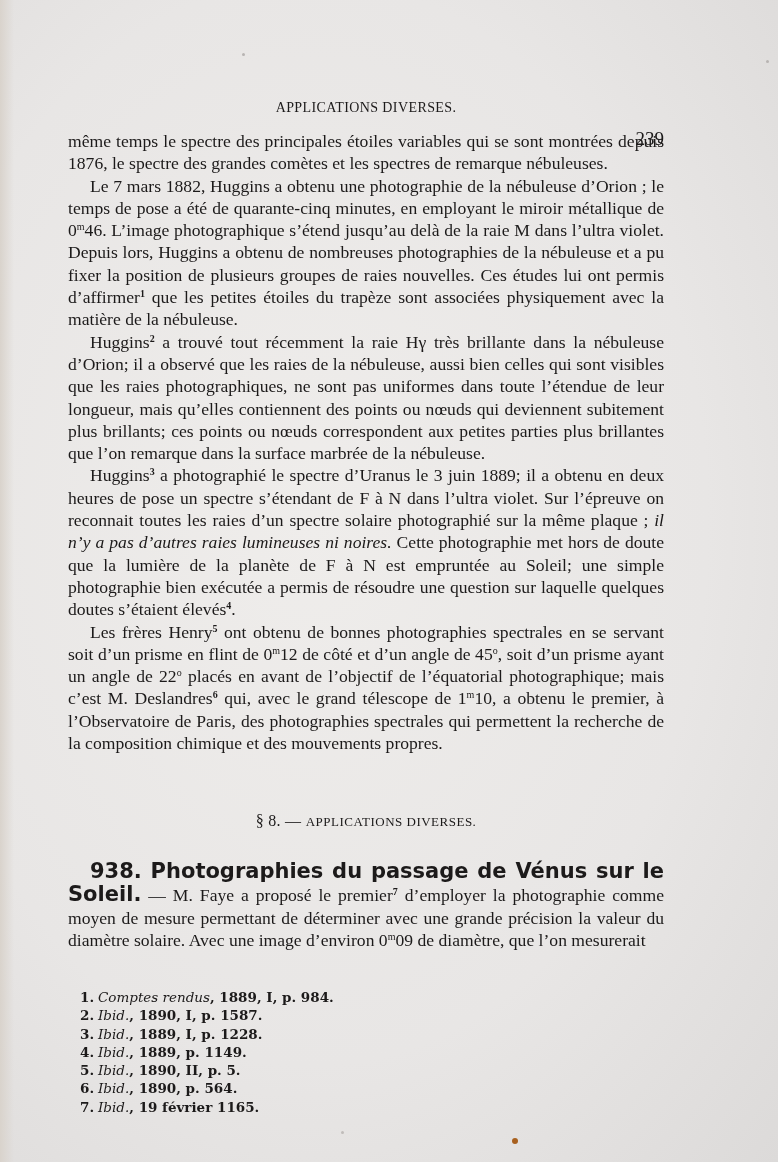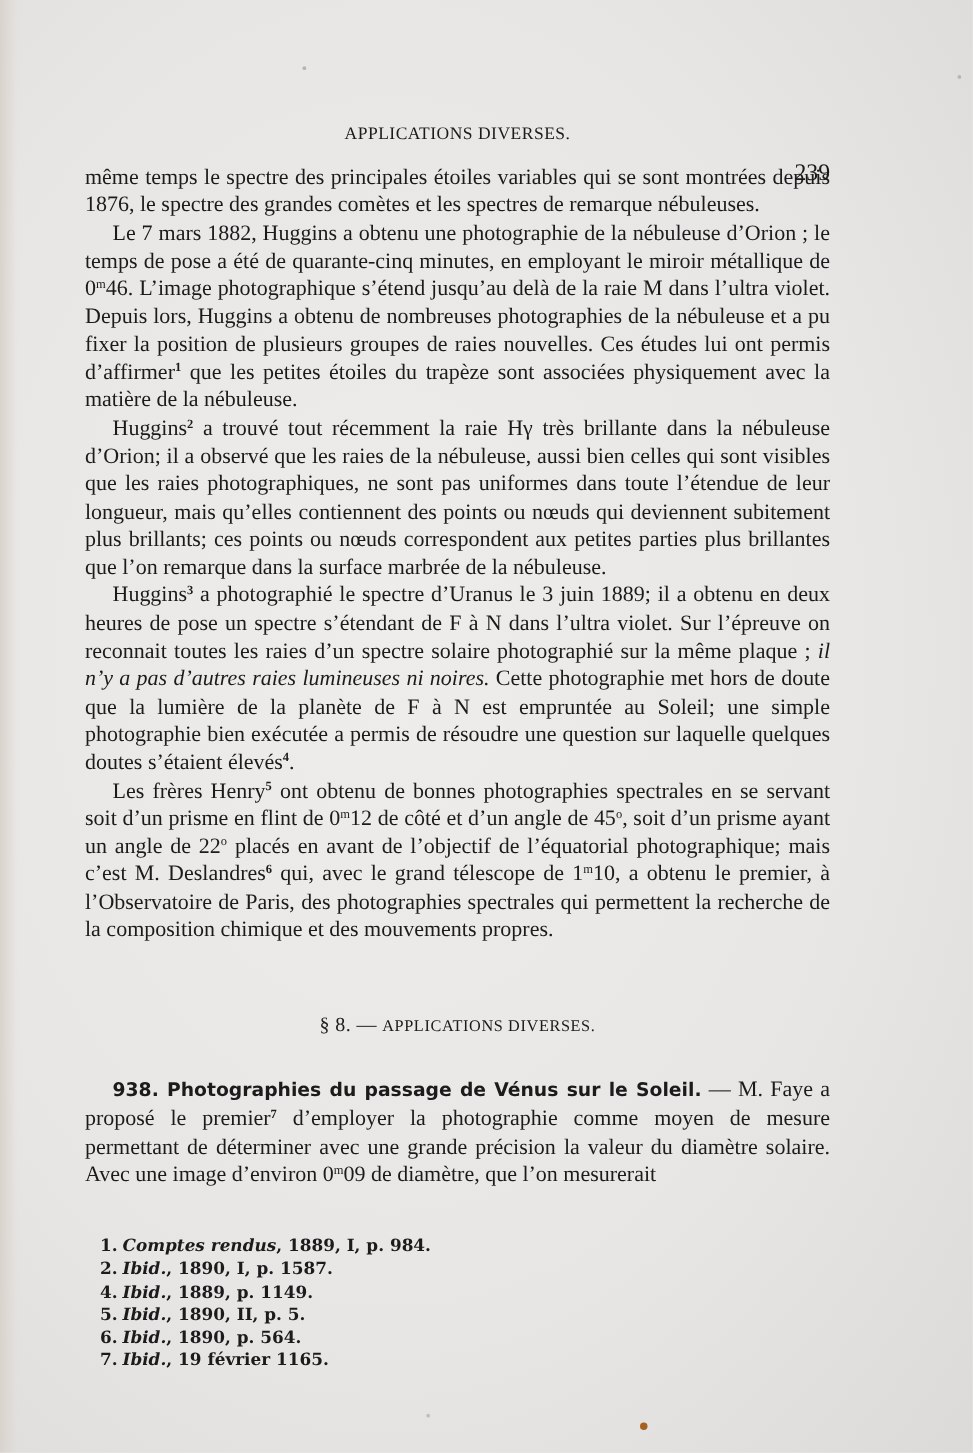--- a/index.html
+++ b/index.html
@@ -40,29 +40,29 @@
   .section-heading {
     position: absolute; top: 812px; left: 0; width: 596px; text-align: center;
     font-size: 16px; letter-spacing: 0.3px;
   }
   .section-heading .smcp { font-size: 13px; letter-spacing: 0.5px; }
   .article {
     position: absolute; top: 860px; left: 0; width: 596px;
     font-size: 17.6px; line-height: 22.3px; text-align: justify;
   }
   .article p { margin: 0; text-indent: 22px; }
-  .article .art-title { font-family: "DejaVu Sans", sans-serif; font-weight: bold; font-size: 15px; }
+  .article .art-title { font-family: "DejaVu Sans", sans-serif; font-weight: bold; font-size: 21px; }
   .footnotes {
     position: absolute; top: 988px; left: 12px; width: 560px;
     font-size: 13.5px; line-height: 18.3px; font-weight: bold;
     font-family: "DejaVu Serif", serif;
   }
   .footnotes .fn { white-space: nowrap; }
   .footnotes .num { display: inline-block; width: 18px; }
-  .footnotes .it { font-weight: bold; font-style: italic; text-align: right; }
+  .footnotes .it { font-weight: normal; font-style: italic; text-align: right; }
   .speck { position: absolute; border-radius: 50%; }
 </style>
 </head>
 <body>
 
 <div class="left-edge"></div>
 
 <div class="page">
 
   <div class="running-head">
@@ -82,20 +82,21 @@
     <span>§ 8. — </span><span class="smcp">APPLICATIONS DIVERSES.</span>
   </div>
 
   <div class="article">
     <p><span class="art-title">938. Photographies du passage de Vénus sur le Soleil.</span><span> — M. Faye a proposé le premier</span><sup>7</sup><span> d’employer la photographie comme moyen de mesure permettant de déterminer avec une grande précision la valeur du diamètre solaire. Avec une image d’environ 0</span><sup class="small">m</sup><span>09 de diamètre, que l’on mesurerait</span></p>
   </div>
 
   <div class="footnotes">
     <div class="fn"><span class="num">1.</span><span class="it">Comptes rendus</span><span>, 1889, I, p. 984.</span></div>
     <div class="fn"><span class="num">2.</span><span class="it">Ibid.</span><span>, 1890, I, p. 1587.</span></div>
+    <div class="fn"><span class="num">3.</span><span class="it">Ibid.</span><span>, 1889, I, p. 1228.</span></div>
     <div class="fn"><span class="num">4.</span><span class="it">Ibid.</span><span>, 1889, p. 1149.</span></div>
     <div class="fn"><span class="num">5.</span><span class="it">Ibid.</span><span>, 1890, II, p. 5.</span></div>
     <div class="fn"><span class="num">6.</span><span class="it">Ibid.</span><span>, 1890, p. 564.</span></div>
     <div class="fn"><span class="num">7.</span><span class="it">Ibid.</span><span>, 19 février 1165.</span></div>
   </div>
 </div>
 
 <div class="speck" style="left:512px; top:1138px; width:6px; height:6px; background:#a8601e;"></div>
 <div class="speck" style="left:242px; top:53px; width:3px; height:3px; background:#b8b4b2;"></div>
 <div class="speck" style="left:766px; top:60px; width:3px; height:3px; background:#b8b4b2;"></div>

